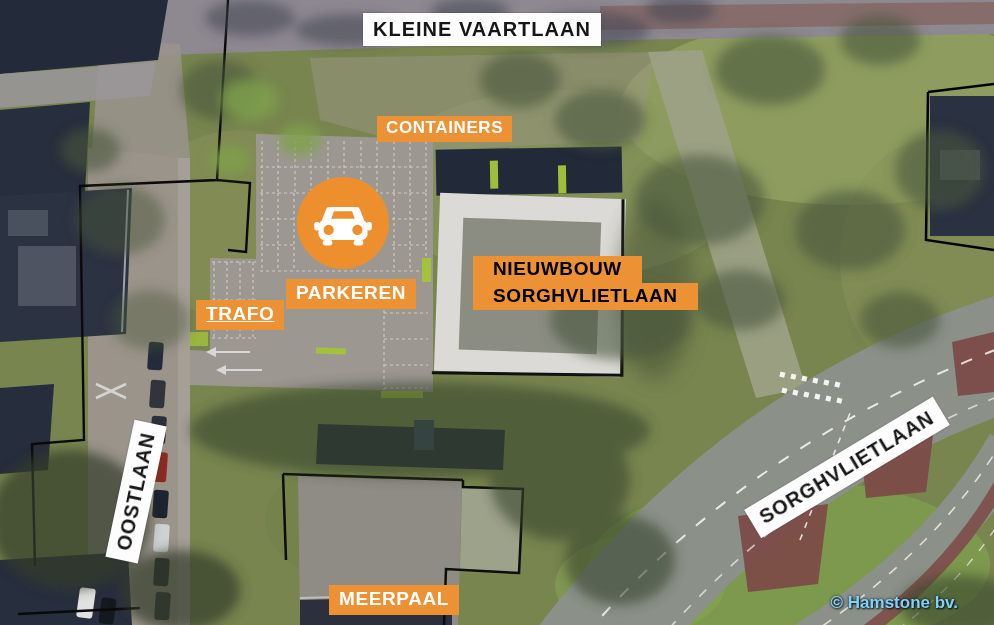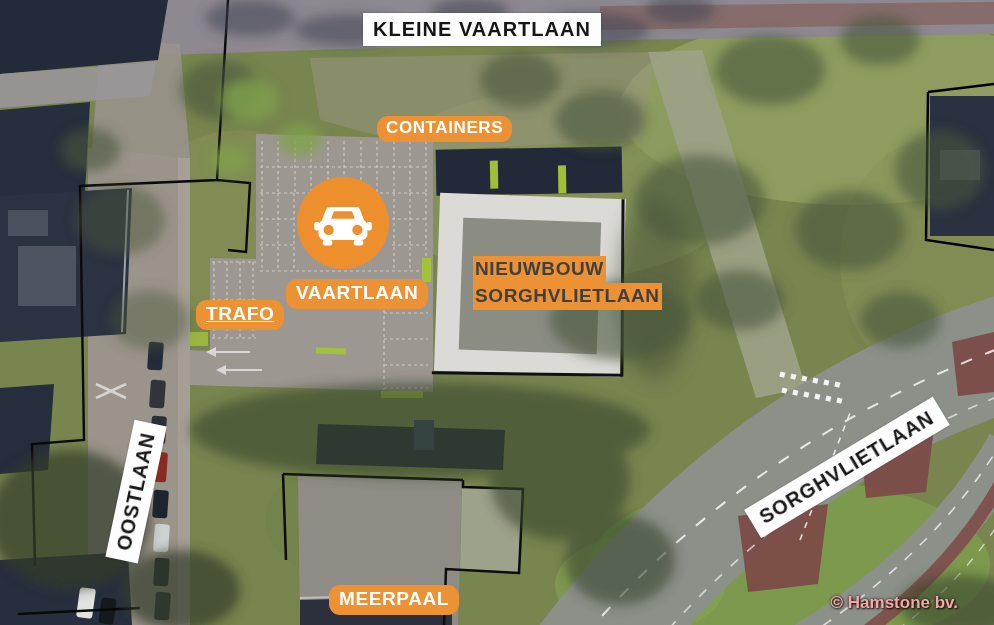--- a/index.html
+++ b/index.html
@@ -1,35 +1,35 @@
 <!DOCTYPE html>
 <html><head>
 <meta charset="utf-8">
 <style>
   html,body{margin:0;padding:0;background:#555;}
   #stage{position:relative;width:994px;height:625px;overflow:hidden;
          font-family:"Liberation Sans",sans-serif;}
   #aerial{position:absolute;inset:0;display:block;}
   .chip-orange{position:absolute;background:#EC9134;color:#fff;
     font:700 19px/1.1 "Liberation Sans",sans-serif;letter-spacing:.6px;
-    padding:4px 10px 5px;white-space:nowrap;border-radius:11px;}
+    padding:4px 10px 5px;white-space:nowrap;}
   .chip-white{position:absolute;background:#fdfdfd;color:#161616;
     font:700 20px/1 "Liberation Sans",sans-serif;letter-spacing:1px;
     padding:6px 10px 7px;white-space:nowrap;box-shadow:0 0 2px rgba(0,0,0,.25);}
   .chip-small{font-size:17px;padding:3px 9px 4px;}
   #label-nieuwbouw{position:absolute;left:473px;top:256px;}
-  #label-nieuwbouw span{display:table;background:#EC9134;color:#404040;
+  #label-nieuwbouw span{display:table;background:#EC9134;color:#000000;
     font:700 19px/1.05 "Liberation Sans",sans-serif;letter-spacing:.6px;
-    padding:3px 2px 4px;white-space:nowrap;}
+    padding:3px 20px 4px;white-space:nowrap;}
   #label-oostlaan{left:66px;top:475px;transform:rotate(-78deg);transform-origin:center;}
   #label-sorghvlietlaan{left:737px;top:451px;transform:rotate(-31deg);transform-origin:center;}
   #parking-badge{position:absolute;left:297px;top:177px;width:92px;height:92px;
     border-radius:50%;background:#EE8F2E;display:flex;align-items:center;justify-content:center;}
   #parking-badge svg{width:64px;height:64px;}
-  #credit{position:absolute;right:36px;bottom:14px;color:#fca5a5;
+  #credit{position:absolute;right:36px;bottom:14px;color:#7dd3fc;
     font:700 17px/1 "Liberation Sans",sans-serif;
     text-shadow:0 0 3px rgba(0,0,0,.9),1px 1px 2px rgba(0,0,0,.8);}
 </style>
 </head>
 <body>
 
 <div id="stage">
 
   <svg id="aerial" viewBox="0 0 994 625" xmlns="http://www.w3.org/2000/svg">
     <defs>
@@ -241,21 +241,21 @@
       <rect x="7" y="27" width="46" height="19" rx="6" fill="#fff"></rect>
       <circle cx="16.5" cy="36.5" r="4.8" fill="#EE8F2E"></circle>
       <circle cx="43.5" cy="36.5" r="4.8" fill="#EE8F2E"></circle>
       <rect x="11" y="46" width="9" height="5" rx="2" fill="#fff"></rect>
       <rect x="40" y="46" width="9" height="5" rx="2" fill="#fff"></rect>
       <rect x="3" y="29" width="5" height="8" rx="2" fill="#fff"></rect>
       <rect x="52" y="29" width="5" height="8" rx="2" fill="#fff"></rect>
     </svg>
   </div>
 
-  <div class="chip-orange" style="left:286px;top:279px;">VAARTLAAN</div>
+  <div class="chip-orange" style="left:286px;top:279px;">PARKEREN</div>
 
   <div class="chip-orange" style="left:196px;top:300px;text-decoration:underline;">TRAFO</div>
 
   <div id="label-nieuwbouw">
     <span>NIEUWBOUW</span>
     <span>SORGHVLIETLAAN</span>
   </div>
 
   <div class="chip-white" id="label-oostlaan">OOSTLAAN</div>
 

